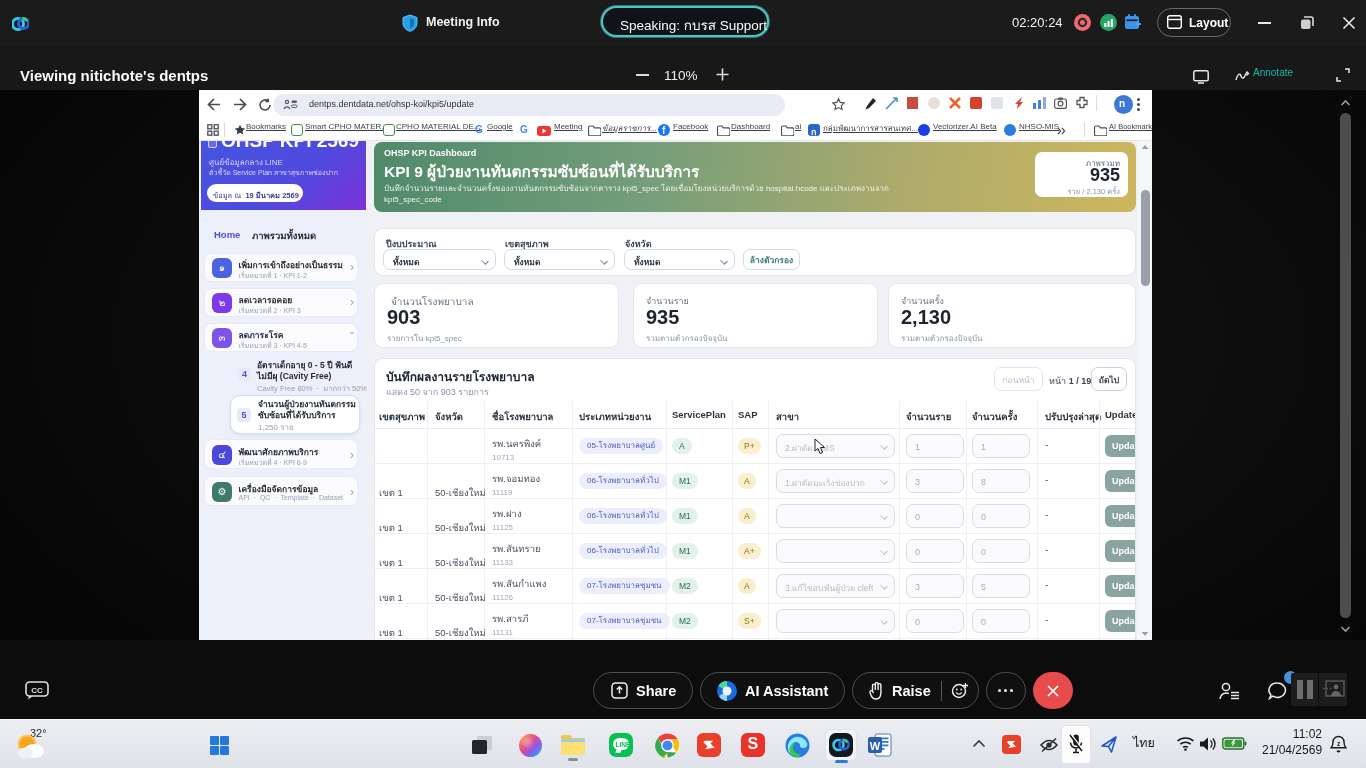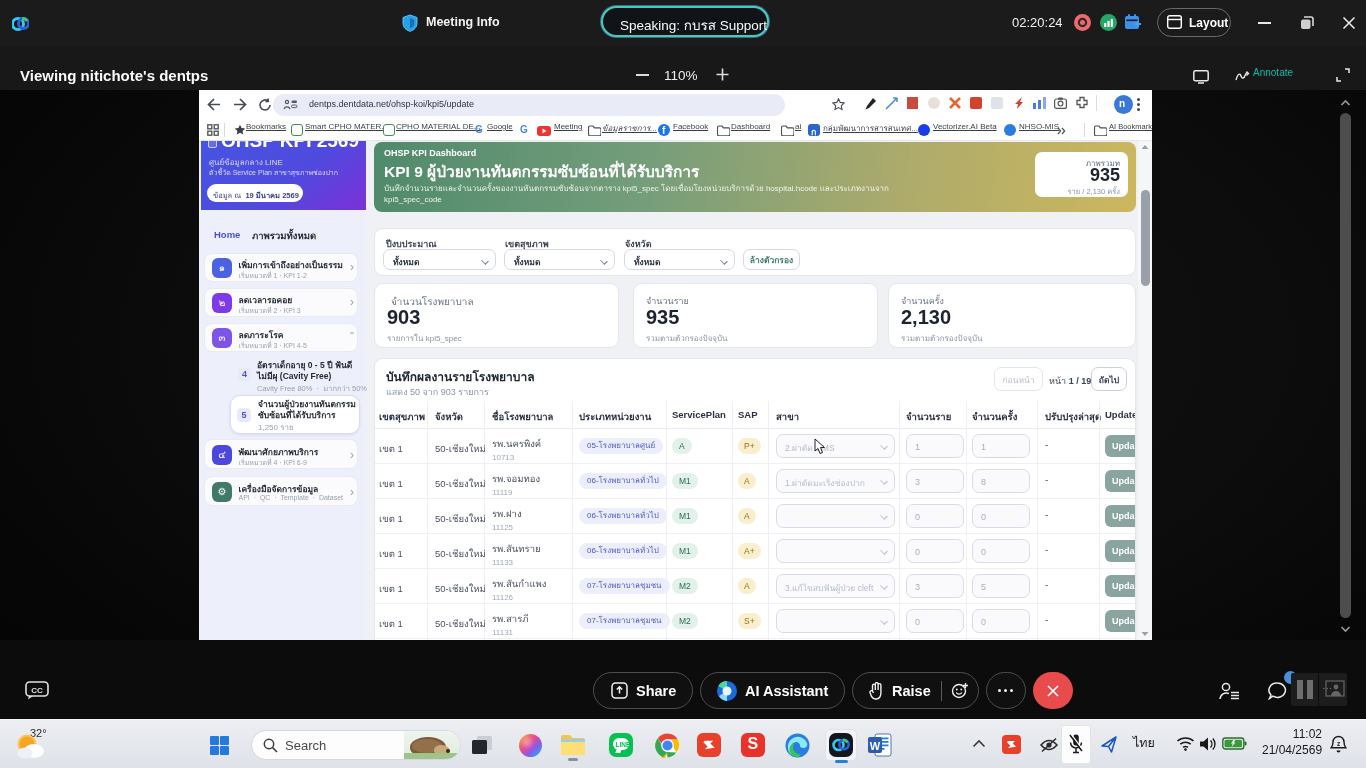--- a/index.html
+++ b/index.html
@@ -42,21 +42,21 @@
     text-align:center; line-height:20px; }
   .sbt1 { left:33.5px; top:4.5px; font-size:8.5px; font-weight:bold; color:#242a36; white-space:nowrap; }
   .sbt2 { left:33.5px; top:16.5px; font-size:7px; color:#98a0b2; white-space:nowrap; }
   .sbchev { left:145px; top:6px; font-size:12px; color:#9aa2b4; }
   .selbox { height:21px; border:1px solid #d4d9e4; border-radius:7px; background:#fff; }
   .selbox span { position:absolute; left:9px; top:5px; font-size:8.5px; font-weight:bold; color:#2a3140; }
   .selbox i, .selch { position:absolute; right:7px; top:8px; width:6px; height:6px;
     border-right:1.3px solid #6a7488; border-bottom:1.3px solid #6a7488; transform:rotate(45deg) scale(1,.8); }
   .thead { top:8px; font-size:9.5px; font-weight:bold; color:#2a3140; }
   .trow { left:0; width:762px; height:35px; border-bottom:1px solid #eef0f4; }
-  .td { position:absolute; font-size:9.5px; color:#49505e; }
+  .td { position:absolute; font-size:9.5px; color:#49505e;margin-top:44px; }
   .hosp { position:absolute; left:117px; top:7px; font-size:9.5px; color:#49505e; }
   .hcode { font-size:8px; color:#a0a8b8; }
   .tbadge { position:absolute; left:204px; top:9px; height:16px; line-height:16px; padding:0 8px;
     background:#eceffb; color:#4a56c8; border-radius:8px; font-size:8px; }
   .spbadge { position:absolute; left:297px; top:9px; height:16px; line-height:16px; padding:0 7px;
     background:#e2f1ea; color:#2a6e52; border-radius:8px; font-size:8.5px; }
   .sapbadge { position:absolute; left:363px; top:9px; height:16px; line-height:16px; padding:0 6px;
     background:#f9efce; color:#8f7312; border-radius:8px; font-size:8.5px; }
   .rowsel { position:absolute; left:401px; top:5px; width:119px; height:24px; border:1px solid #d8dce8;
     border-radius:7px; background:#fafafd; }
@@ -631,35 +631,20 @@
       <ellipse cx="9" cy="21" rx="7.5" ry="5.5" fill="#eef1f5"></ellipse>
     </svg>
 
     <svg class="abs" style="left:210px;top:16px" width="19" height="19" viewBox="0 0 19 19">
       <rect x="0" y="0" width="9" height="9" rx="1" fill="#2479dc"></rect>
         <rect x="10" y="0" width="9" height="9" rx="1" fill="#2479dc"></rect>
       <rect x="0" y="10" width="9" height="9" rx="1" fill="#2479dc"></rect>
         <rect x="10" y="10" width="9" height="9" rx="1" fill="#2479dc"></rect>
     </svg>
 
-    <div class="abs" style="left:251px;top:10px;width:210px;height:30px;background:#fdfdfe;border:1px solid #d4d7de;border-radius:16px;overflow:hidden">
-      <svg class="abs" style="left:11px;top:7px" width="15" height="15" viewBox="0 0 15 15">
-        <circle cx="6" cy="6" r="4.7" fill="none" stroke="#3c3c3c" stroke-width="1.5"></circle>
-        <line x1="9.6" y1="9.6" x2="14" y2="14" stroke="#3c3c3c" stroke-width="1.5"></line>
-      </svg>
-      <div class="abs" style="left:33px;top:7px;font-size:13px;color:#4a4a4a">Search</div>
-
-      <div class="abs" style="left:152px;top:0;width:58px;height:30px;background:linear-gradient(#eef4ee,#dfeadf)">
-        <div class="abs" style="left:6px;top:6px;width:36px;height:20px;border-radius:50% 50% 45% 45%;background:#7a5a3a"></div>
-        <div class="abs" style="left:8px;top:8px;width:30px;height:14px;border-radius:50%;background:#93704a"></div>
-        <div class="abs" style="left:30px;top:14px;width:16px;height:11px;border-radius:50% 60% 50% 50%;background:#c9a87a"></div>
-        <div class="abs" style="left:42px;top:18px;width:4px;height:4px;border-radius:2px;background:#3a2a1a"></div>
-        <div class="abs" style="left:0;top:22px;width:58px;height:8px;background:#9fc48a"></div>
-      </div>
-    </div>
 
     <svg class="abs" style="left:471px;top:15px" width="22" height="21" viewBox="0 0 22 21">
       <rect x="6" y="1" width="15" height="14" rx="1.5" fill="#c8cdd6"></rect>
       <rect x="1" y="5" width="15" height="14" rx="1.5" fill="#23262c"></rect>
     </svg>
 
     <div class="abs" style="left:519px;top:14px;width:23px;height:23px;border-radius:12px;background:linear-gradient(135deg,#f8c84a 0%,#ef6a5a 25%,#d94a9c 45%,#8a5ae8 65%,#3a9af0 85%,#42c9a0 100%)">
       <div class="abs" style="left:3px;top:3px;width:10px;height:10px;border-radius:6px;background:rgba(255,255,255,0.35);filter:blur(2px)"></div>
     </div>
 

